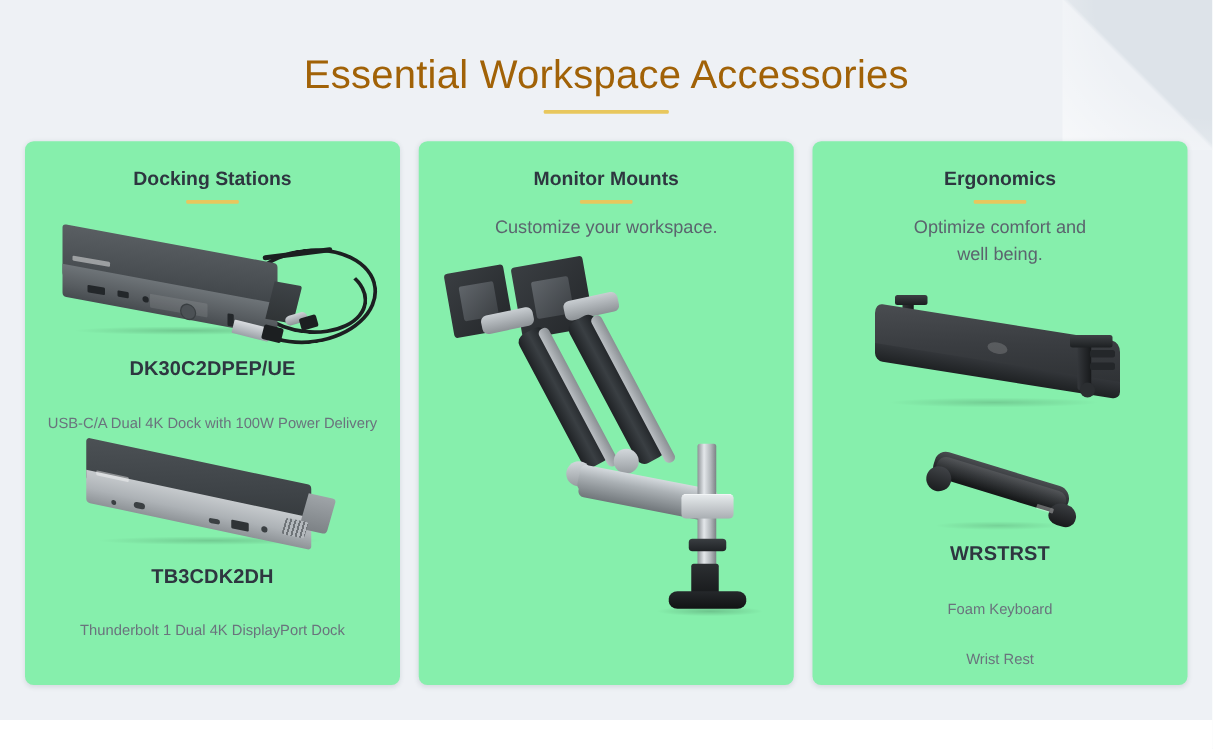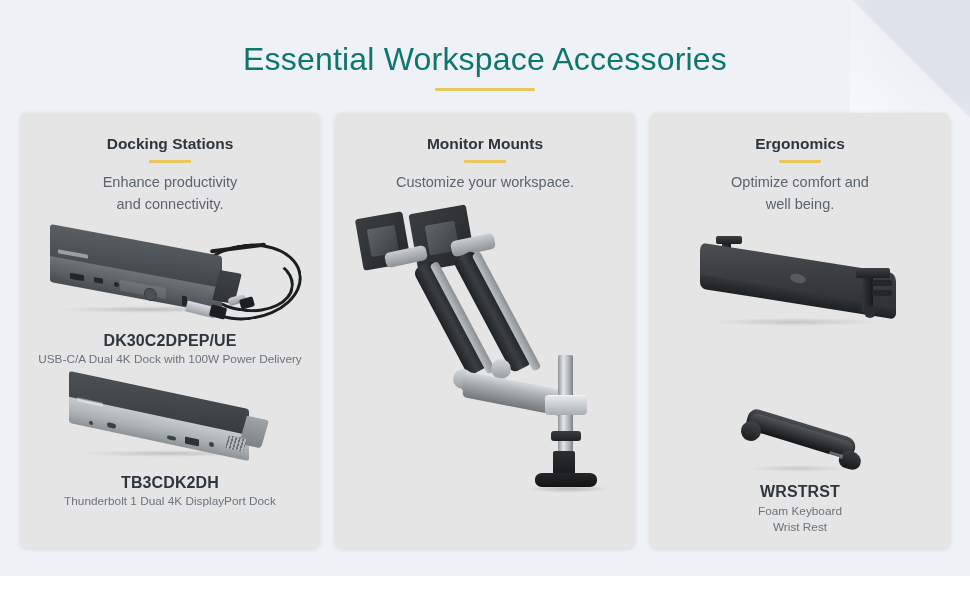--- a/index.html
+++ b/index.html
@@ -49,21 +49,21 @@
   
   .title-wrap {
     position: absolute;
     left: 0; top: 40px;
     width: 970px;
     text-align: center;
   }
   .page-title {
     font-size: 32px;
     font-weight: 400;
-    color: #0f766e;
+    color: #a16207;
     letter-spacing: 0.2px;
     line-height: 1.2;
   }
   .title-rule {
     width: 100px;
     height: 3px;
     background: #e8c75d;
     margin: 10px auto 0 auto;
     border-radius: 1px;
   }
@@ -75,21 +75,21 @@
     top: 113px;
     width: 930px;
     height: 435px;
     display: flex;
     justify-content: space-between;
   }
 
   .card {
     width: 300px;
     height: 435px;
-    background: #e5e5e5;
+    background: #86efac;
     border-radius: 7px;
     box-shadow: 0 1px 4px rgba(40,60,80,0.13);
     position: relative;
     padding: 22px 12px 12px 12px;
     display: flex;
     flex-direction: column;
     align-items: center;
   }
 
   .card-title {
@@ -123,20 +123,21 @@
     font-size: 16px;
     font-weight: bold;
     color: #2e3640;
     line-height: 1.35;
     letter-spacing: 0.1px;
   }
   .prod-desc {
     font-size: 11.8px;
     color: #6a737d;
     line-height: 1.4;
+    margin-top: 24px;
   }
 
   .art { position: relative; }
 
   
   .dock1 { width: 276px; height: 100px; margin: 10px auto 4px; position: relative; }
   .dock1 .body {
     position: absolute; left: 18px; top: 14px;
     width: 172px; height: 42px;
     background: linear-gradient(175deg, #5a5f63 0%, #4a4f53 55%, #3b4044 100%);
@@ -523,24 +524,20 @@
   <div class="title-wrap">
     <div class="page-title">Essential Workspace Accessories</div>
     <div class="title-rule"></div>
   </div>
 
   <div class="cards">
 
     <div class="card">
       <div class="card-title">Docking Stations</div>
       <div class="card-rule"></div>
-      <div class="card-sub">
-        <div>Enhance productivity</div>
-        <div>and connectivity.</div>
-      </div>
 
       <div class="art dock1">
         <div class="shadow"></div>
         <div class="cable"></div>
         <div class="cable2"></div>
         <div class="lead"></div>
         <div class="body"></div>
         <div class="face"></div>
         <div class="side"></div>
         <div class="brand"></div>

